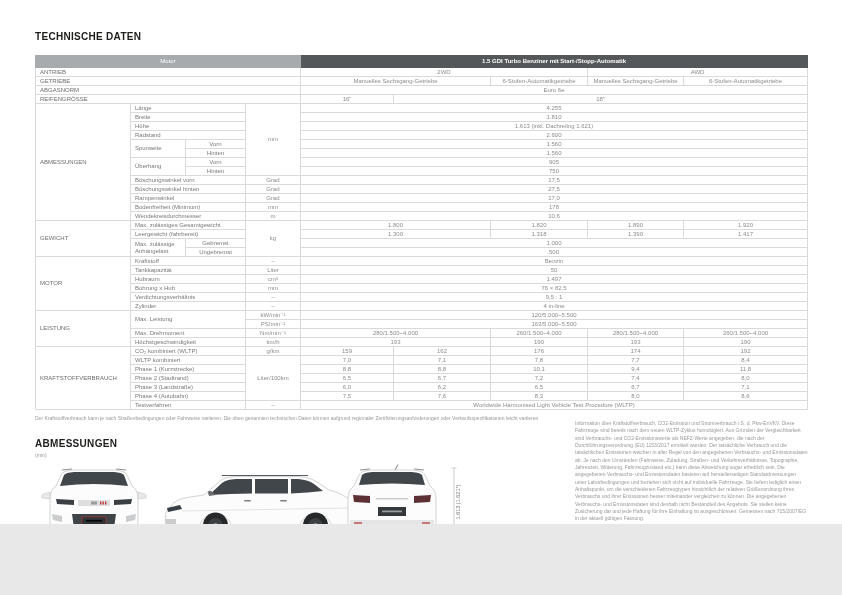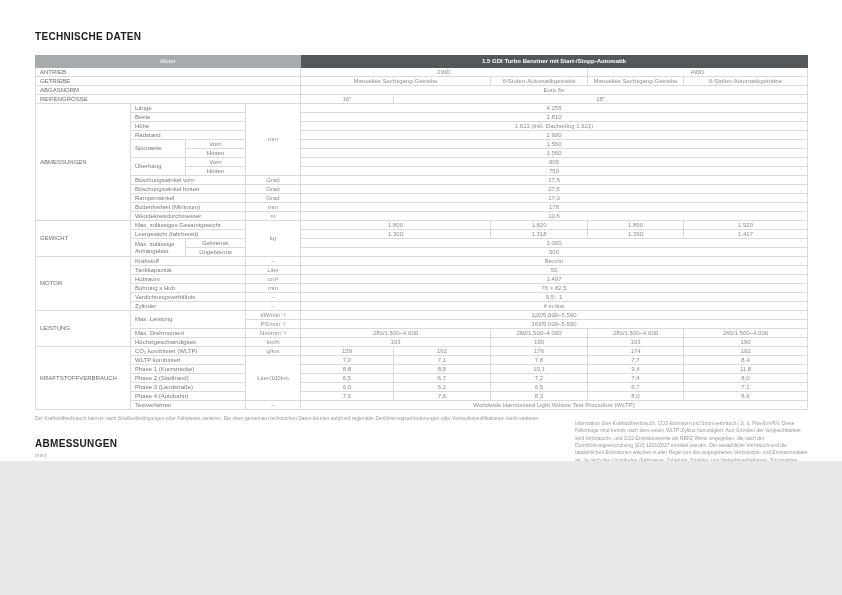--- a/index.html
+++ b/index.html
@@ -1,16 +1,16 @@
 <!DOCTYPE html>
 <html><head>
 <meta charset="utf-8">
 <style>
   html,body{margin:0;padding:0;background:#e8e8e8;}
-  .page{position:relative;width:842px;height:461px;background:#ffffff;overflow:hidden;
+  .page{position:relative;width:842px;height:524px;background:#ffffff;overflow:hidden;
         font-family:"Liberation Sans","DejaVu Sans",sans-serif;color:#555;}
   .page-title{position:absolute;left:35px;top:31px;font-size:10px;font-weight:bold;
         color:#1d1d1b;letter-spacing:.3px;}
   table.spec{position:absolute;left:35px;top:55px;width:772px;border-collapse:collapse;
         table-layout:fixed;}
   table.spec td{border:0.5px solid #d9dadb;font-size:6px;line-height:7px;color:#8a8c8e;
         text-align:center;padding:0 2px;height:9px;overflow:hidden;white-space:nowrap;
         box-sizing:border-box;}
   table.spec td.cat{text-align:left;color:#6b6d6f;padding-left:4px;}
   table.spec td.lbl{text-align:left;color:#77797b;padding-left:4px;white-space:normal;line-height:6.5px;}

